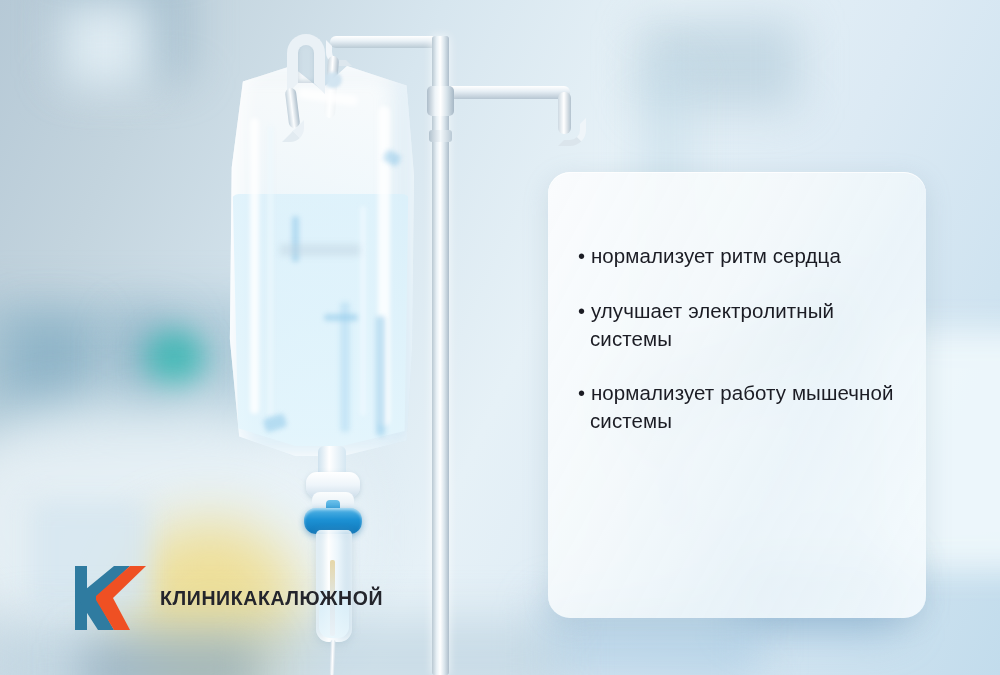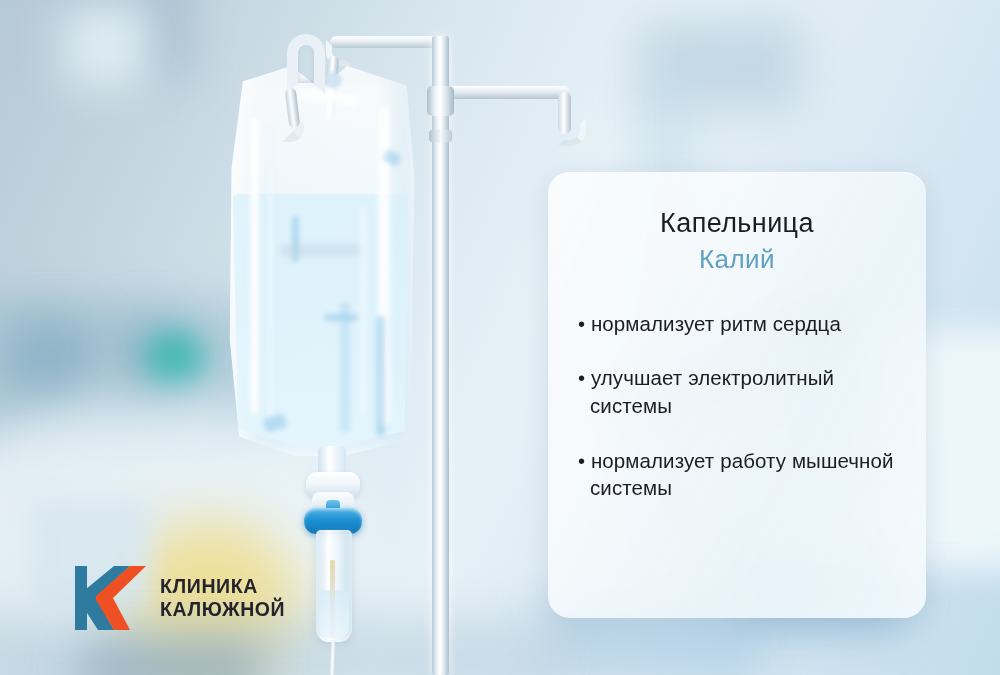--- a/index.html
+++ b/index.html
@@ -240,21 +240,21 @@
     letter-spacing:.1px; margin-bottom:27px; padding-left:12px;
     text-indent:-12px;
     margin-top:20px;
   }
   .benefit-item .bullet { font-size:20px; }
 
   
   #logo { position:absolute; left:74px; top:556px; width:240px; height:84px; display:flex; align-items:center; gap:12px; }
   #logo-mark { position:relative; width:74px; height:72px; flex:0 0 auto; }
   #logo-text {
-    display:flex; flex-direction:column; justify-content:center;
+    display:flex; flex-direction:row; justify-content:center;
     font-weight:bold; font-size:19.5px; line-height:1.16;
     color:#24252c; letter-spacing:.6px;
     font-family:"Liberation Sans", sans-serif;
   }
   #logo-text span { display:block; }
 </style>
 </head>
 <body>
 
 <div id="scene">
@@ -319,24 +319,20 @@
     <div id="drip-collar-white2"></div>
     <div id="drip-cap-nub"></div>
     <div id="drip-cap-blue"></div>
     <div id="drip-chamber"></div>
     <div id="drip-chamber-liquid"></div>
     <div id="drip-needle"></div>
     <div id="drip-tube"></div>
   </div>
 
   <div id="info-card">
-    <div id="card-title-block">
-      <div id="card-title">Капельница</div>
-      <div id="card-subtitle">Калий</div>
-    </div>
 
     <div id="benefits-list">
       <div class="benefit-item">
         <span class="bullet">•</span>
         <span>нормализует ритм сердца</span>
       </div>
       <div class="benefit-item">
         <span class="bullet">•</span>
         <span>улучшает электролитный системы</span>
       </div>

